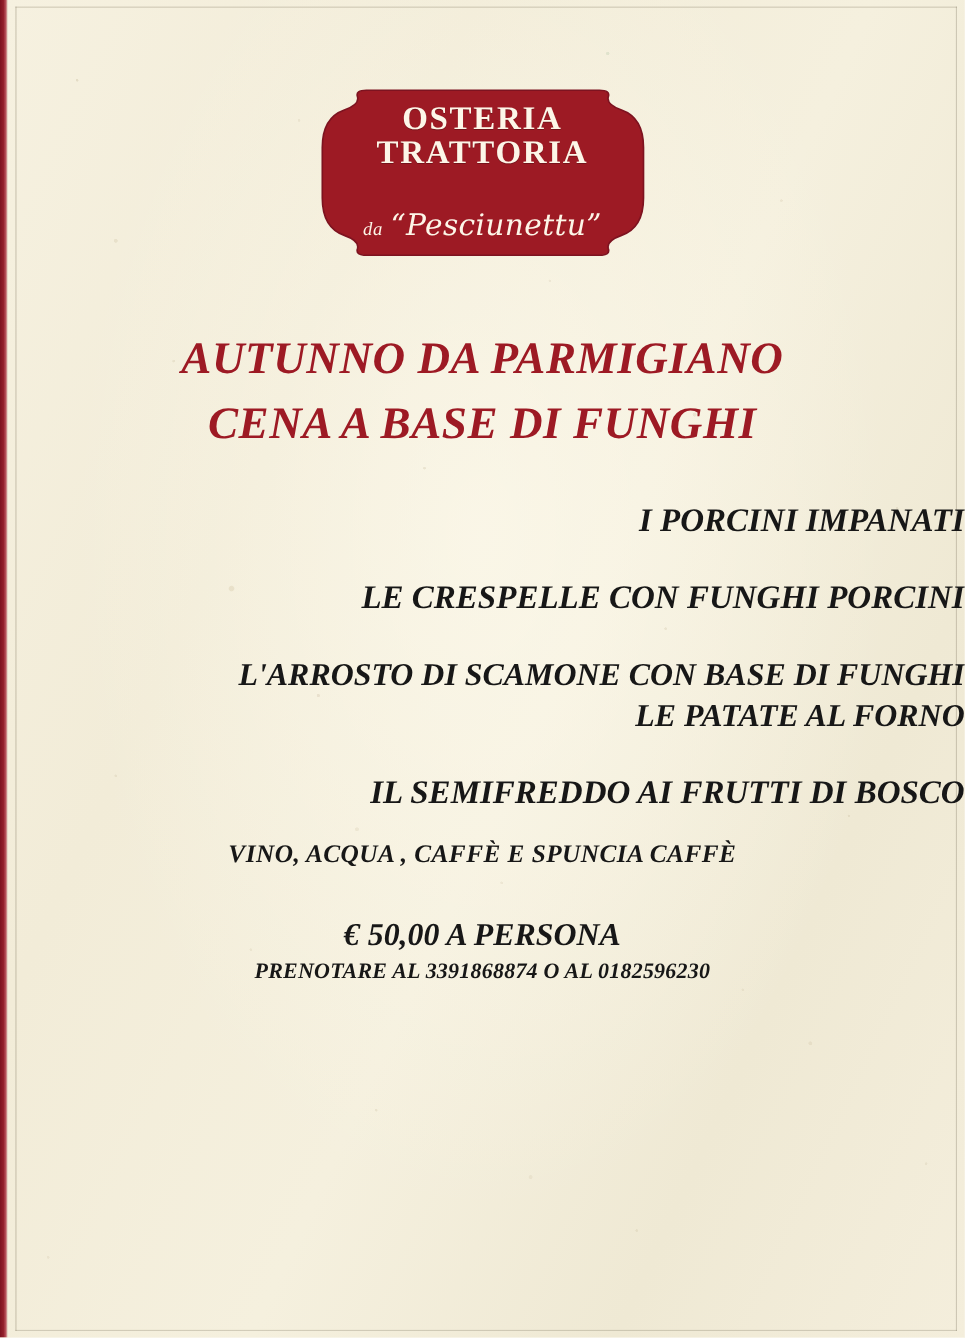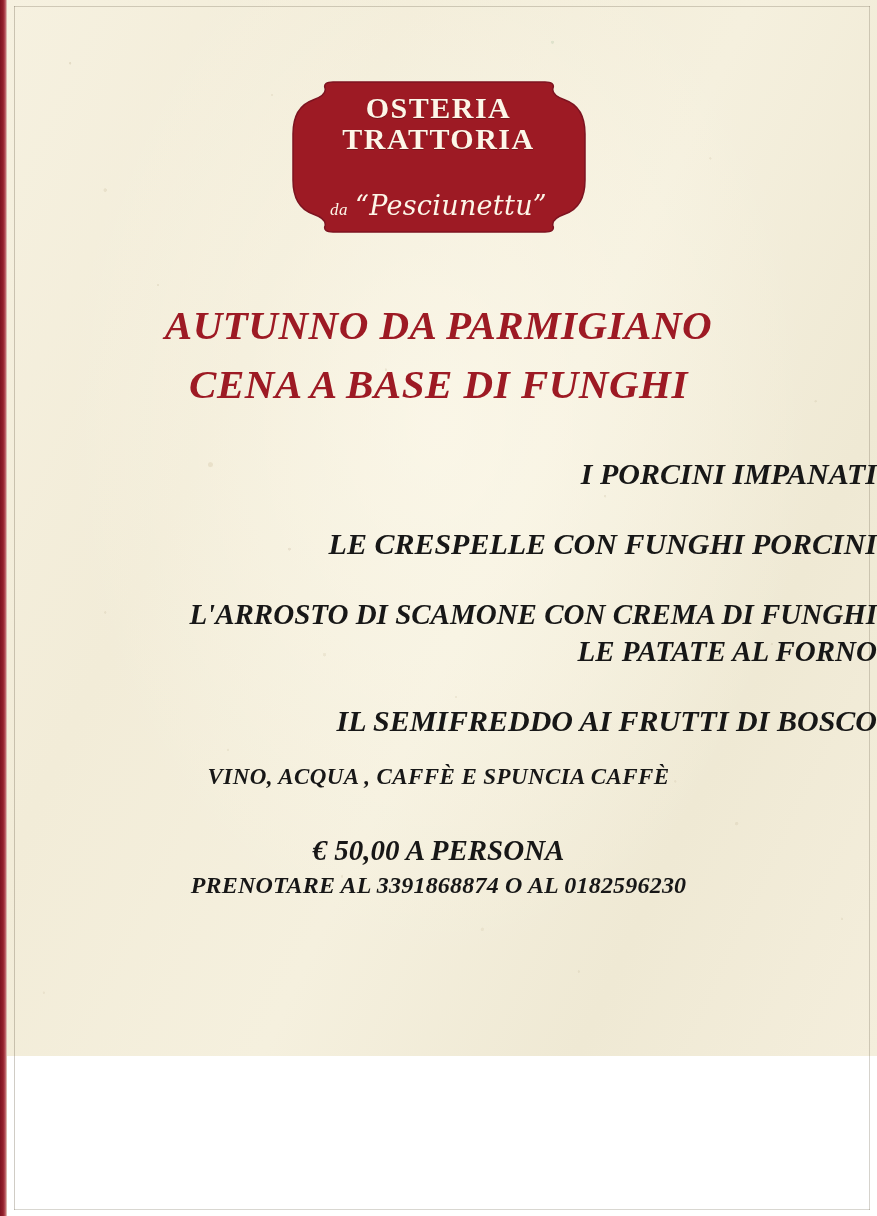--- a/index.html
+++ b/index.html
@@ -10,21 +10,21 @@
     width: 877px;
     height: 1216px;
     background: #ffffff;
     font-family: "Liberation Serif", serif;
     overflow: hidden;
   }
 
   .poster {
     position: relative;
     width: 877px;
-    height: 1056px;
+    height: 1216px;
     box-sizing: border-box;
     background-color: #f4efdd;
     background-image:
       radial-gradient(circle at 12% 18%, rgba(190,175,140,0.22) 0 1.5px, rgba(0,0,0,0) 2px),
       radial-gradient(circle at 37% 62%, rgba(190,175,140,0.18) 0 1.5px, rgba(0,0,0,0) 2px),
       radial-gradient(circle at 72% 31%, rgba(186,170,135,0.20) 0 1.5px, rgba(0,0,0,0) 2px),
       radial-gradient(circle at 84% 78%, rgba(186,170,135,0.18) 0 1.5px, rgba(0,0,0,0) 2px),
       radial-gradient(circle at 55% 88%, rgba(190,175,140,0.16) 0 1.5px, rgba(0,0,0,0) 2px),
       radial-gradient(circle at 24% 44%, rgba(205,190,155,0.30) 0 2px, rgba(0,0,0,0) 3px),
       radial-gradient(circle at 64% 12%, rgba(205,190,155,0.25) 0 2px, rgba(0,0,0,0) 3px),
@@ -189,21 +189,21 @@
     line-height: 1.3;
     letter-spacing: .4px;
     margin-top: -10px;
     margin-bottom: 40px;
   }
   .price {
     font-size: 29px;
     line-height: 1.3;
   }
   .booking {
-    font-size: 24px;
+    font-size: 20px;
     line-height: 1.3;
     letter-spacing: .2px;
   }
 </style>
 </head>
 <body>
 
 <div class="poster">
   <div class="speckle"></div>
   <div class="edge-left"></div>
@@ -245,21 +245,21 @@
       <div class="course">
         <div class="ln">I PORCINI IMPANATI</div>
       </div>
 
       <div class="course">
         <div class="ln">LE CRESPELLE CON FUNGHI PORCINI</div>
       </div>
 
 
       <div class="course wide">
-        <div class="ln">L'ARROSTO DI SCAMONE CON CREMA DI FUNGHI</div>
+        <div class="ln">L'ARROSTO DI SCAMONE CON BASE DI FUNGHI</div>
         <div class="ln">LE PATATE AL FORNO</div>
       </div>
 
       <div class="course">
         <div class="ln">IL SEMIFREDDO AI FRUTTI DI BOSCO</div>
       </div>
 
       <div class="drinks">VINO, ACQUA , CAFFÈ E SPUNCIA CAFFÈ</div>
 
       <div class="price">€ 50,00 A PERSONA</div>

